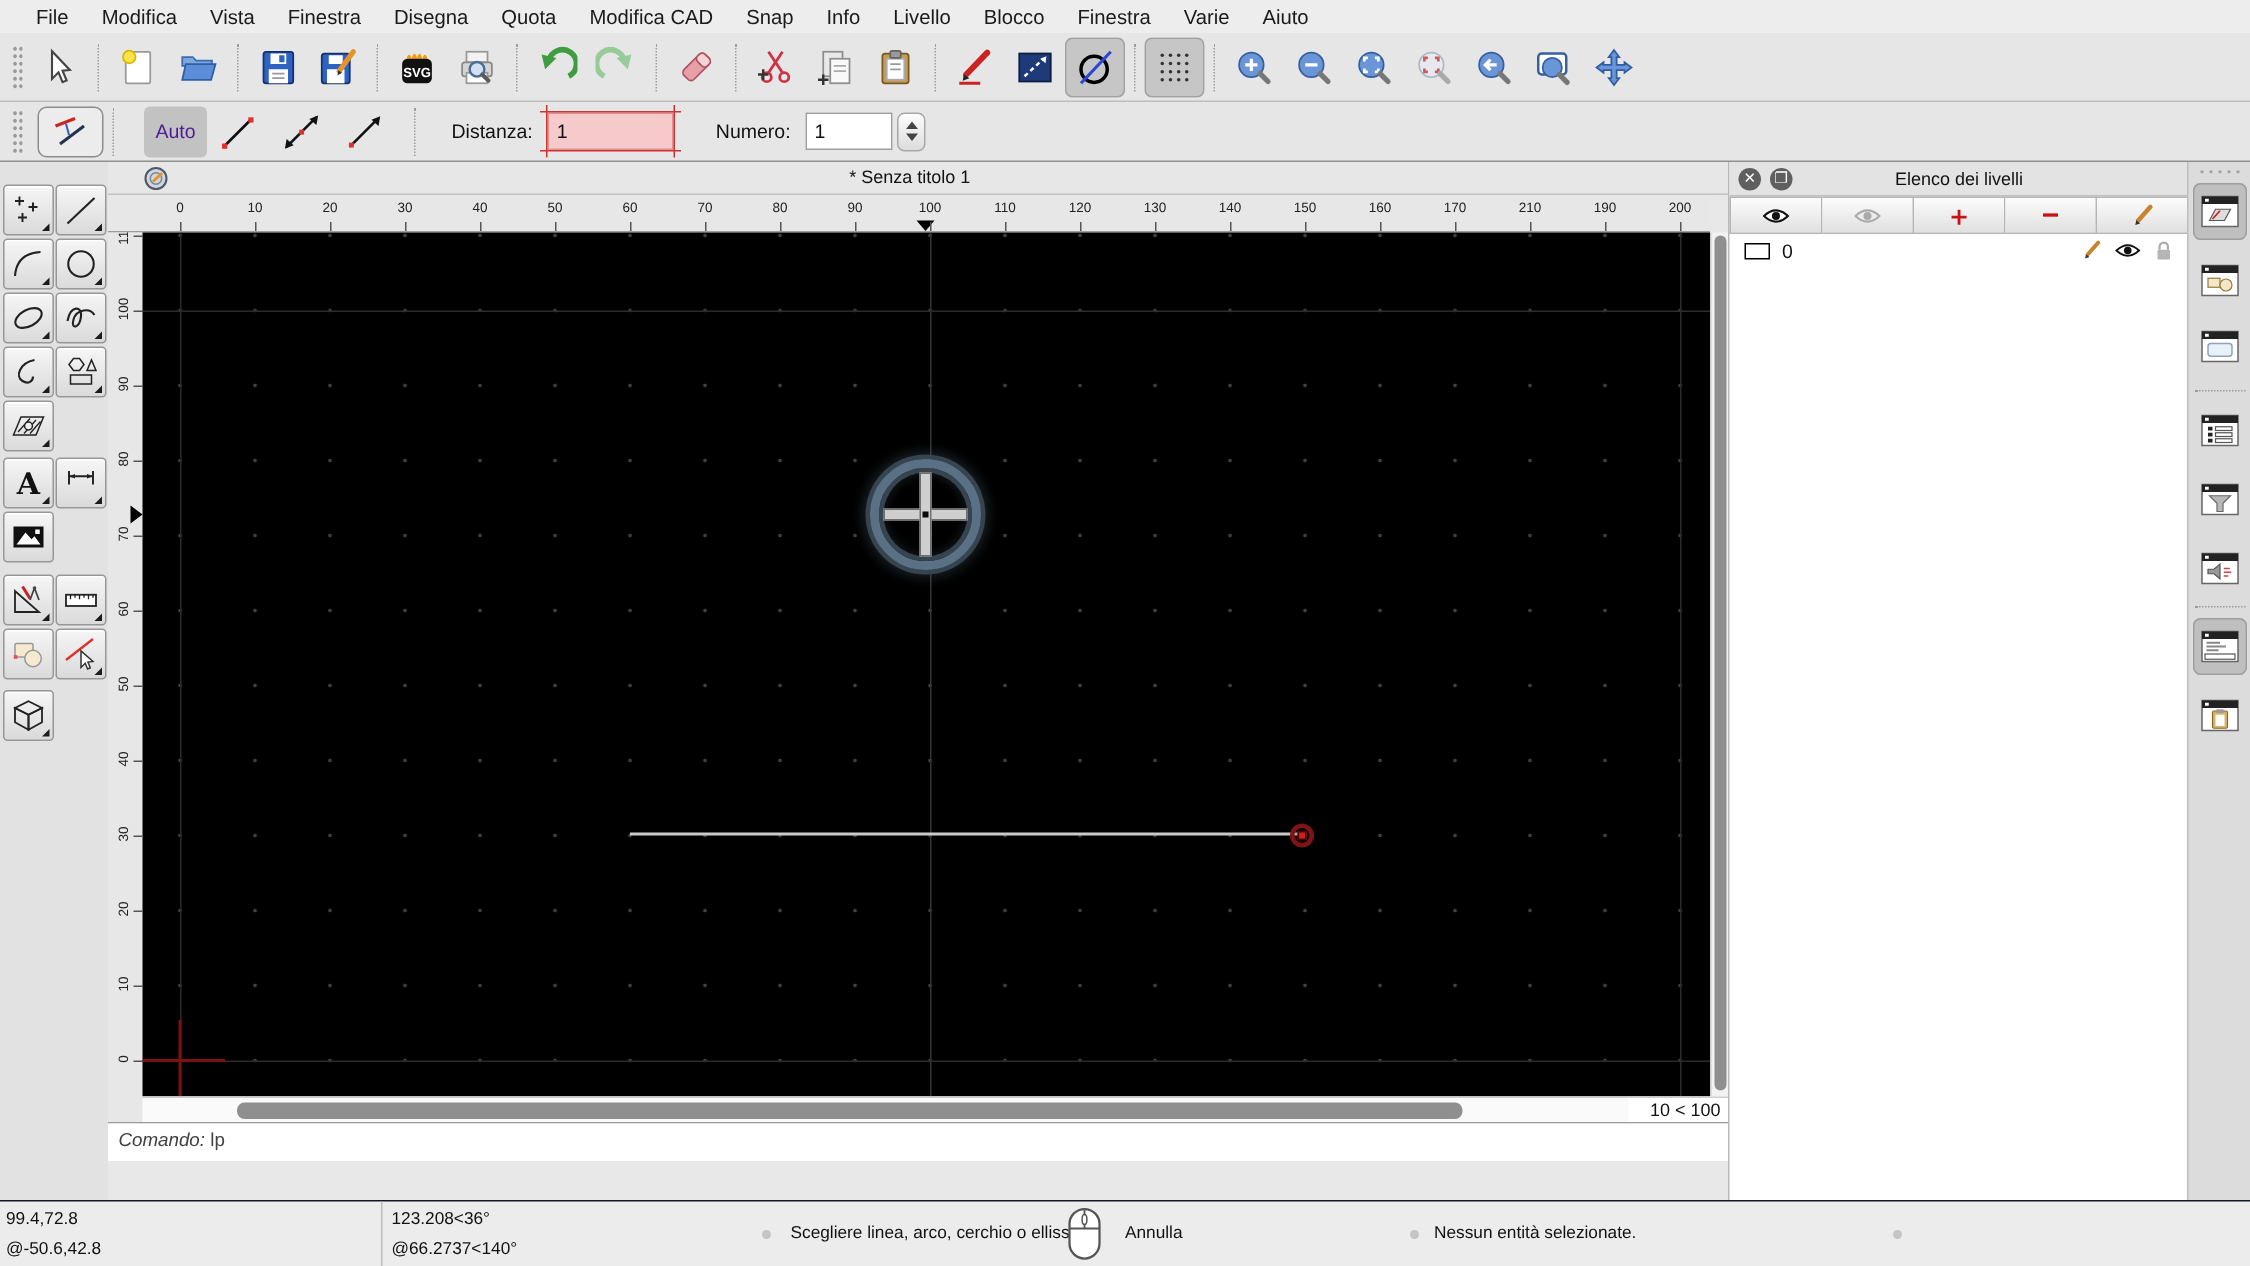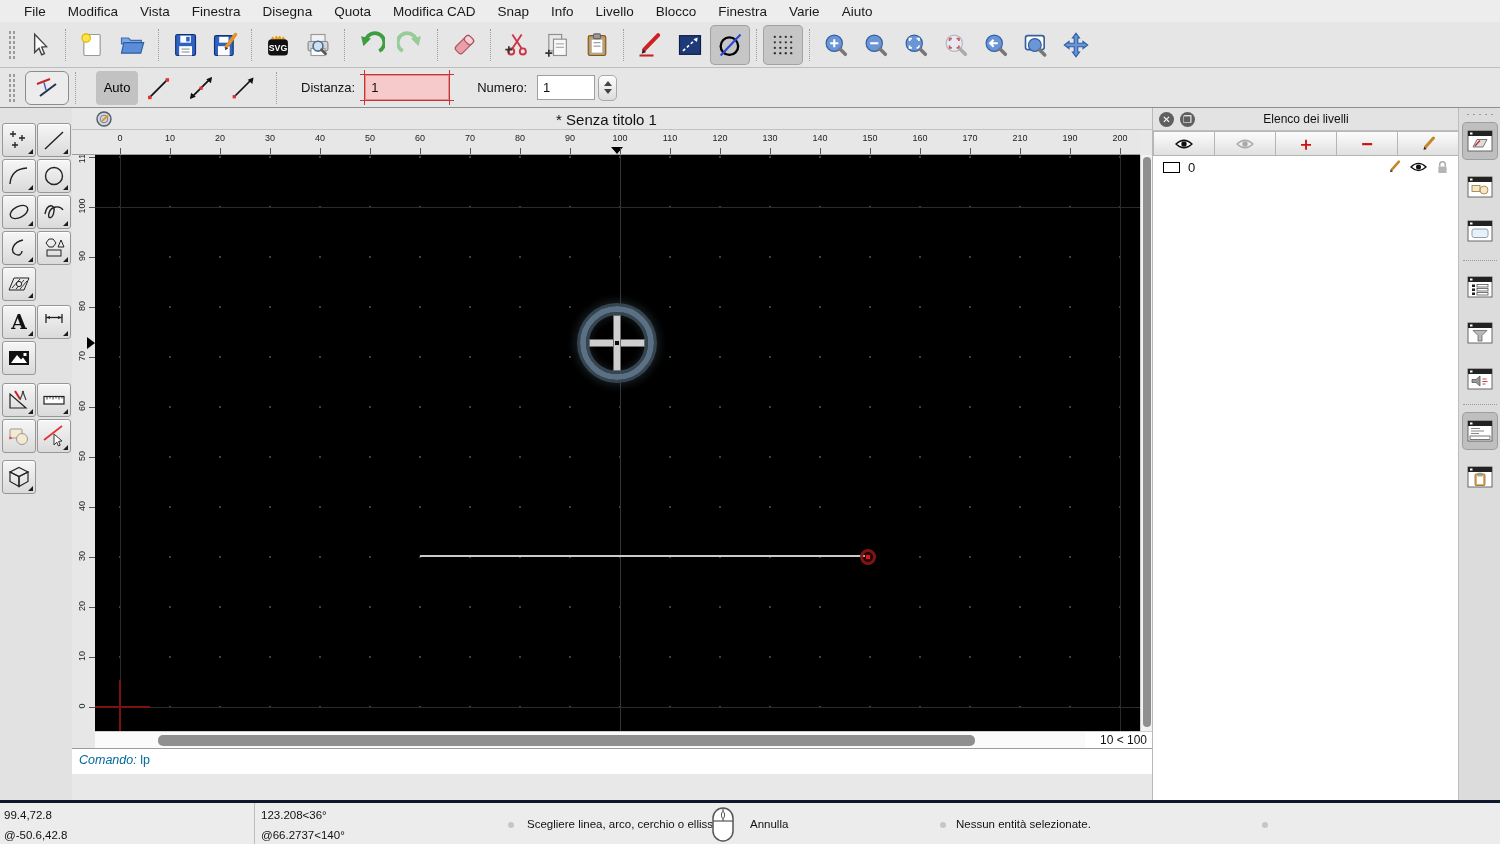--- a/index.html
+++ b/index.html
@@ -20,21 +20,21 @@
   .tbtn { width:40px; height:40px; border-radius:5px; display:flex; align-items:center; justify-content:center; flex:none; }
   .tbtn.active { background:#c6c6c6; box-shadow:inset 0 0 0 1px #a2a2a2; }
   .tbtn svg { display:block; }
 
   
   .toolbar2 { position:absolute; left:0; top:68px; width:1500px; height:40px; background:#e6e6e6;
               border-bottom:1px solid #8f8f8f; display:flex; align-items:center; padding-left:4px; font-size:13px; }
   .snapbtn { width:44px; height:34px; border:1px solid #8c8c8c; border-radius:6px; background:#ececec;
              display:flex; align-items:center; justify-content:center; margin-left:6px; }
   .autobtn { width:42px; height:34px; background:#c2c2c2; border-radius:4px; display:flex; align-items:center;
-             justify-content:center; color:#000000; margin-left:14px; }
+             justify-content:center; color:#4c1d95; margin-left:14px; }
   .obtn { width:42px; height:34px; display:flex; align-items:center; justify-content:center; }
   .flabel { margin-left:18px; color:#111; }
   .fieldwrap { position:relative; margin-left:10px; }
   .dist-input { width:84px; height:25px; background:#f6caca; border:1px solid #e09090; padding:2px 5px; font-size:13px; color:#111; }
   .redmark { position:absolute; background:#cc3333; }
   .redmark.v { width:1px; height:35px; top:-5px; }
   .redmark.h { height:1px; width:94px; left:-5px; }
   .num-input { width:58px; height:25px; background:#fff; border:1px solid #9f9f9f; padding:2px 5px; font-size:13px; color:#111; margin-left:10px; }
   .stepper { width:19px; height:26px; margin-left:3px; border:1px solid #a8a8a8; border-radius:5px;
              background:linear-gradient(#fdfdfd,#dcdcdc); display:flex; flex-direction:column; align-items:center; justify-content:center; gap:3px; }
@@ -45,21 +45,21 @@
   .palette { position:absolute; left:0; top:108px; width:72px; height:692px; background:#e2e2e2; }
   .pbtn { position:absolute; width:34px; height:34px; background:linear-gradient(#f6f6f6,#dadada);
           border:1px solid #979797; border-radius:3px; box-shadow:inset 0 1px 0 #fff;
           display:flex; align-items:center; justify-content:center; }
   .pbtn.sub::after { content:""; position:absolute; right:2px; bottom:2px; width:0; height:0;
                      border-left:5px solid transparent; border-bottom:5px solid #1c1c1c; }
 
   
   .titlebar { position:absolute; left:72px; top:108px; width:1080px; height:22px; background:#e7e7e7;
               border-bottom:1px solid #c2c2c2; }
-  .doc-title { position:absolute; left:0; right:11px; top:3px; text-align:center; font-size:15px; color:#111; }
+  .doc-title { position:absolute; left:0; right:11px; top:3px; text-align:center; font-size:12px; color:#111; }
   .hruler { position:absolute; left:95px; top:130px; width:1045px; height:25px; background:#e7e7e7;
             border-bottom:1px solid #9c9c9c; overflow:hidden; }
   .hlabel { position:absolute; top:3px; width:30px; text-align:center; font-size:9px; color:#222; }
   .htick { position:absolute; bottom:0; width:1px; height:6px; background:#555; }
   .hmarker { position:absolute; bottom:0; width:0; height:0; border-left:6px solid transparent;
              border-right:6px solid transparent; border-top:7px solid #000; }
   .ruler-corner { position:absolute; left:72px; top:130px; width:23px; height:25px; background:#e7e7e7; border-bottom:1px solid #9c9c9c; }
   .vruler { position:absolute; left:72px; top:155px; width:23px; height:576px; background:#e7e7e7; overflow:hidden; }
   .vlabel { position:absolute; left:0; width:20px; text-align:center; font-size:9px; color:#222; transform:rotate(-90deg); }
   .vtick { position:absolute; right:0; width:6px; height:1px; background:#555; }
@@ -86,21 +86,21 @@
   .vthumb { position:absolute; left:2px; top:2px; width:8px; height:570px; background:#8f8f8f; border-radius:4px; }
   .hscroll { position:absolute; left:95px; top:731px; width:990px; height:17px; background:#fafafa; border-top:1px solid #cdcdcd; }
   .hthumb { position:absolute; left:63px; top:3px; width:817px; height:11px; background:#8f8f8f; border-radius:5px; }
   .gridstatus { position:absolute; left:1085px; top:731px; width:67px; height:17px; background:#fff; border-top:1px solid #cdcdcd;
                 font-size:12px; color:#111; text-align:right; padding:1px 5px 0 0; }
   .scroll-corner { position:absolute; left:72px; top:731px; width:23px; height:17px; background:#e7e7e7; }
 
   
   .cmdpanel { position:absolute; left:72px; top:748px; width:1080px; height:52px; border-top:1px solid #9c9c9c; }
   .cmdhistory { position:absolute; left:0; top:0; width:1080px; height:25px; background:#fff; font-size:12.5px;
-                padding:4px 0 0 7px; color:#0369a1; }
+                padding:4px 0 0 7px; color:#404040; }
   .cmdhistory .prefix { font-style:italic; }
   .cmdrow { position:absolute; left:0; top:25px; width:1080px; height:27px; background:#ececec; border-top:1px solid #c6c6c6;
             display:flex; align-items:center; padding:0 4px 0 2px; }
   .cmdlabel { font-size:12.5px; color:#111; white-space:nowrap; padding-right:4px; }
   .cmdinput { flex:1; height:21px; background:#fff; border:1px solid #a5a5a5; font-size:12.5px; padding:0 4px; }
   .detachbtn { width:22px; height:20px; margin-left:5px; background:linear-gradient(#fbfbfb,#ddd);
                border:1px solid #9a9a9a; border-radius:3px; display:flex; align-items:center; justify-content:center; }
 
   
   .layers { position:absolute; left:1152px; top:108px; width:306px; height:692px; background:#fff; border-left:1px solid #b8b8b8; }
@@ -120,21 +120,21 @@
 
   
   .dock { position:absolute; left:1458px; top:108px; width:42px; height:692px; background:#dcdcdc; border-left:1px solid #bdbdbd; }
   .dock-handle { position:absolute; left:6px; top:4px; width:30px; height:5px;
                  background-image:radial-gradient(#999 1px, transparent 1.3px); background-size:6px 5px; }
   .dbtn { position:absolute; left:3px; width:36px; height:38px; border-radius:5px; display:flex; align-items:center; justify-content:center; }
   .dbtn.active { background:#bfbfbf; box-shadow:inset 0 0 0 1px #9e9e9e; }
   .dsep { position:absolute; left:4px; width:34px; border-top:1px dotted #9a9a9a; }
 
   
-  .statusbar { position:absolute; left:0; top:800px; width:1500px; height:44px; background:#ececec; border-top:3px solid #0f172a;
+  .statusbar { position:absolute; left:0; top:800px; width:1500px; height:44px; background:#ececec; border-top:1px solid #0f172a;
                font-size:11.5px; color:#111; }
   .sb { position:absolute; white-space:nowrap; }
   .sbdiv { position:absolute; top:0; width:1px; height:44px; background:#bdbdbd; }
   .hintdot { position:absolute; width:6px; height:6px; border-radius:50%; background:#c5c5c5; top:19px; }
 </style>
 </head>
 <body>
 
 <div class="app">
 

